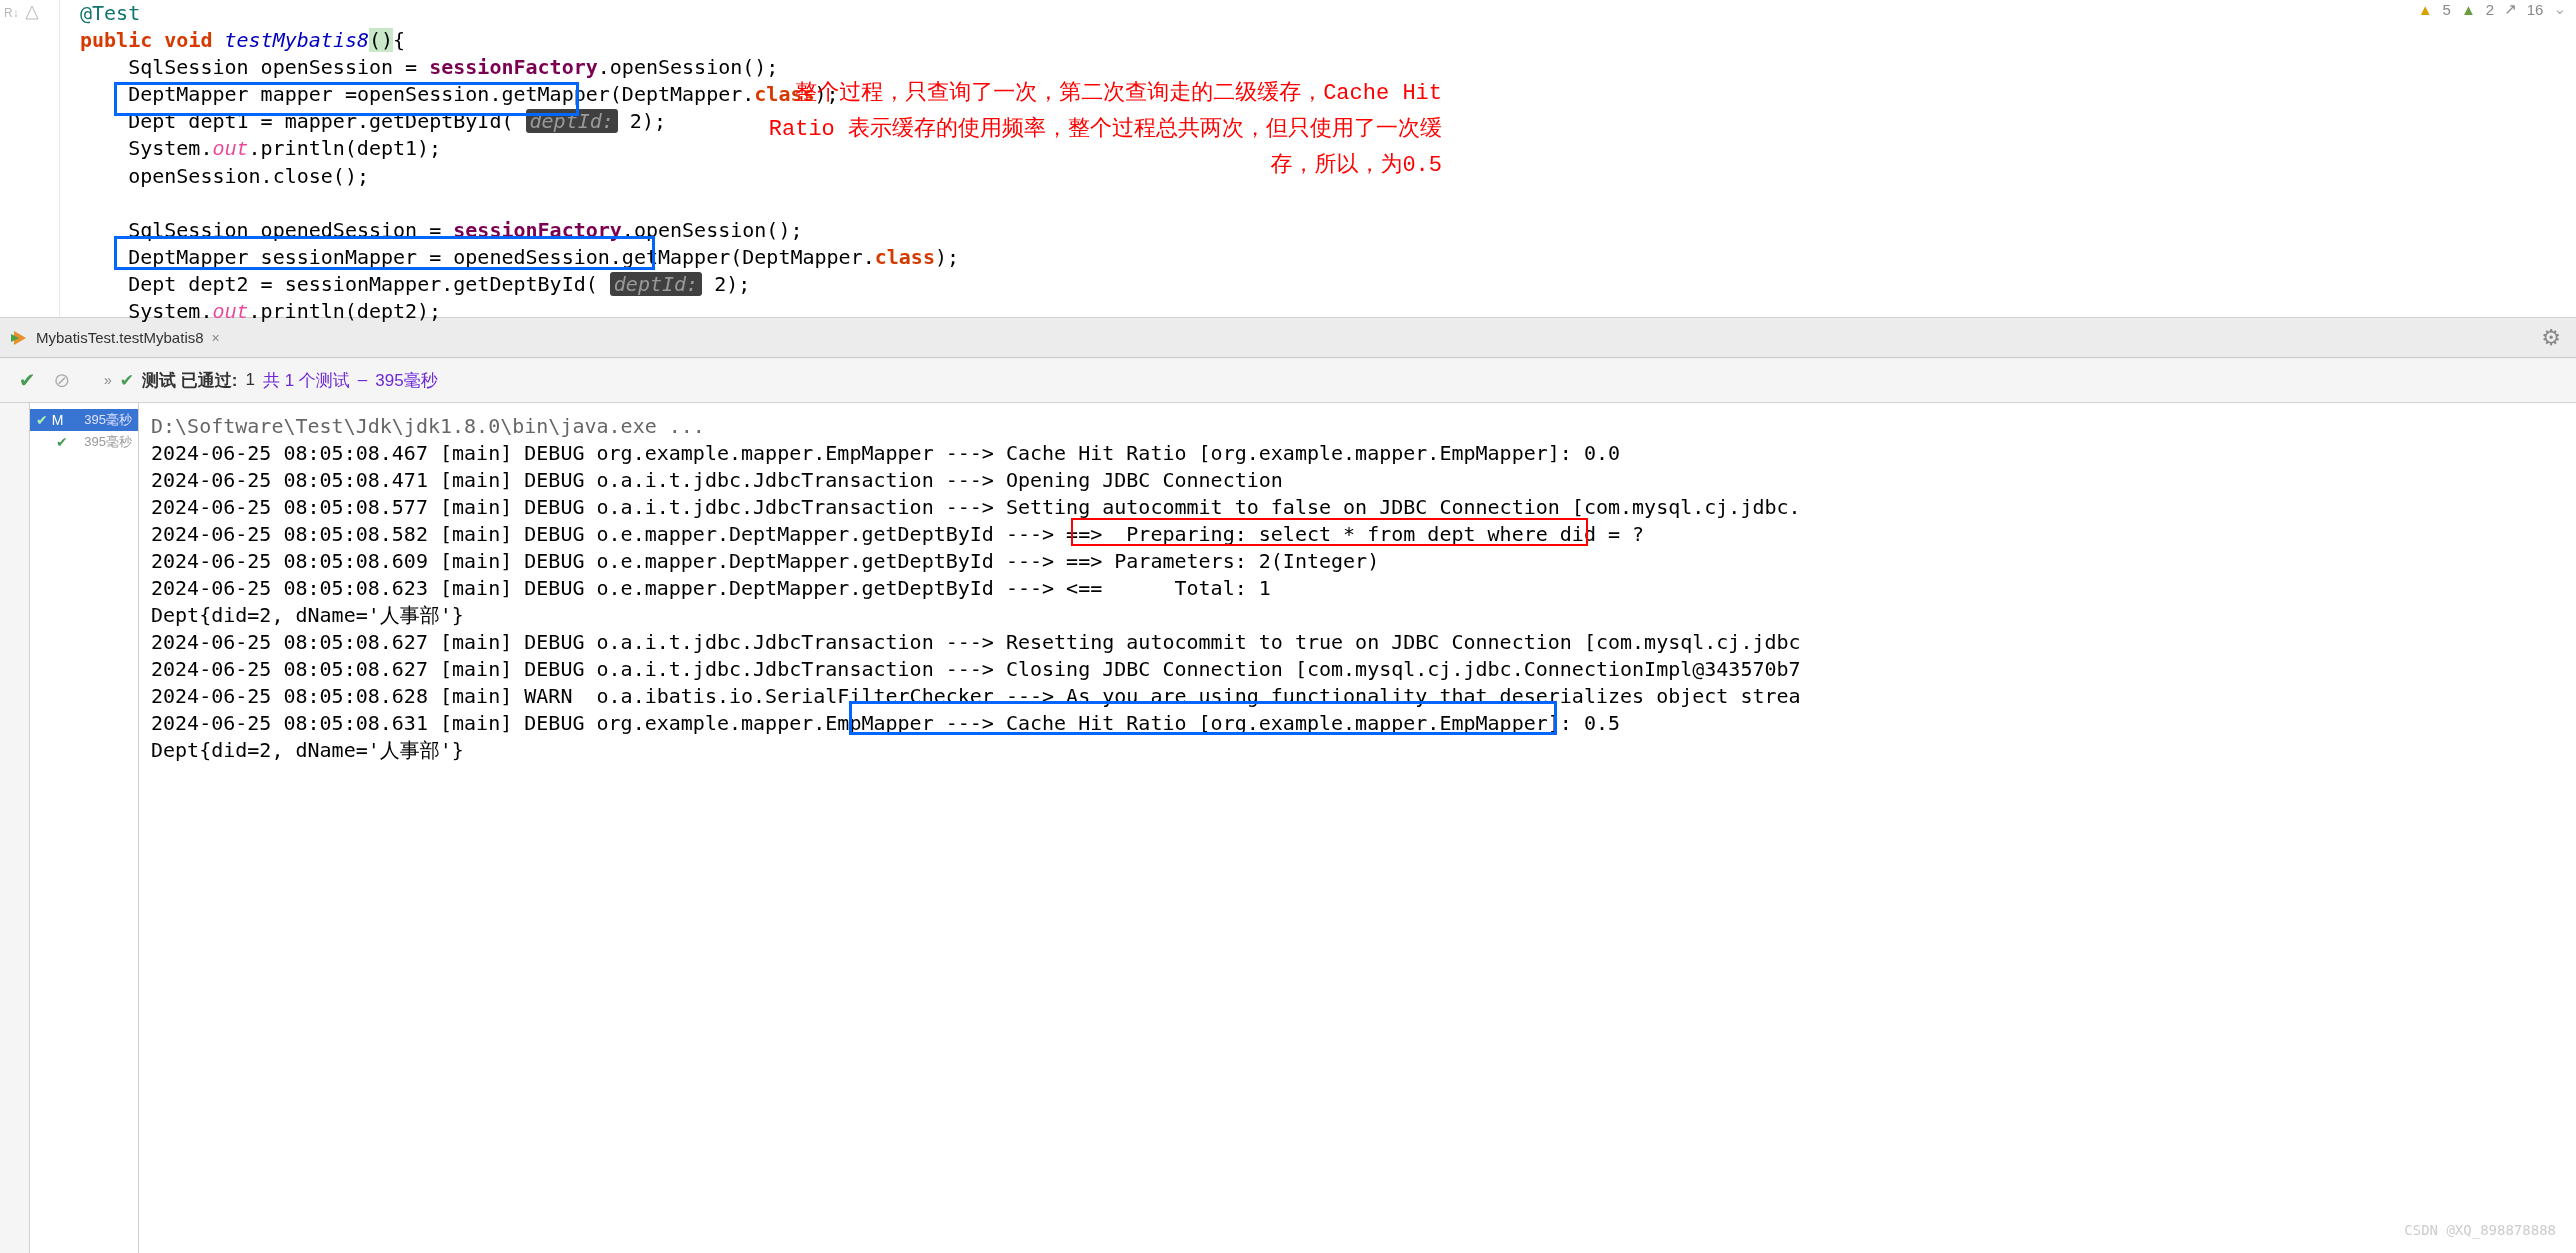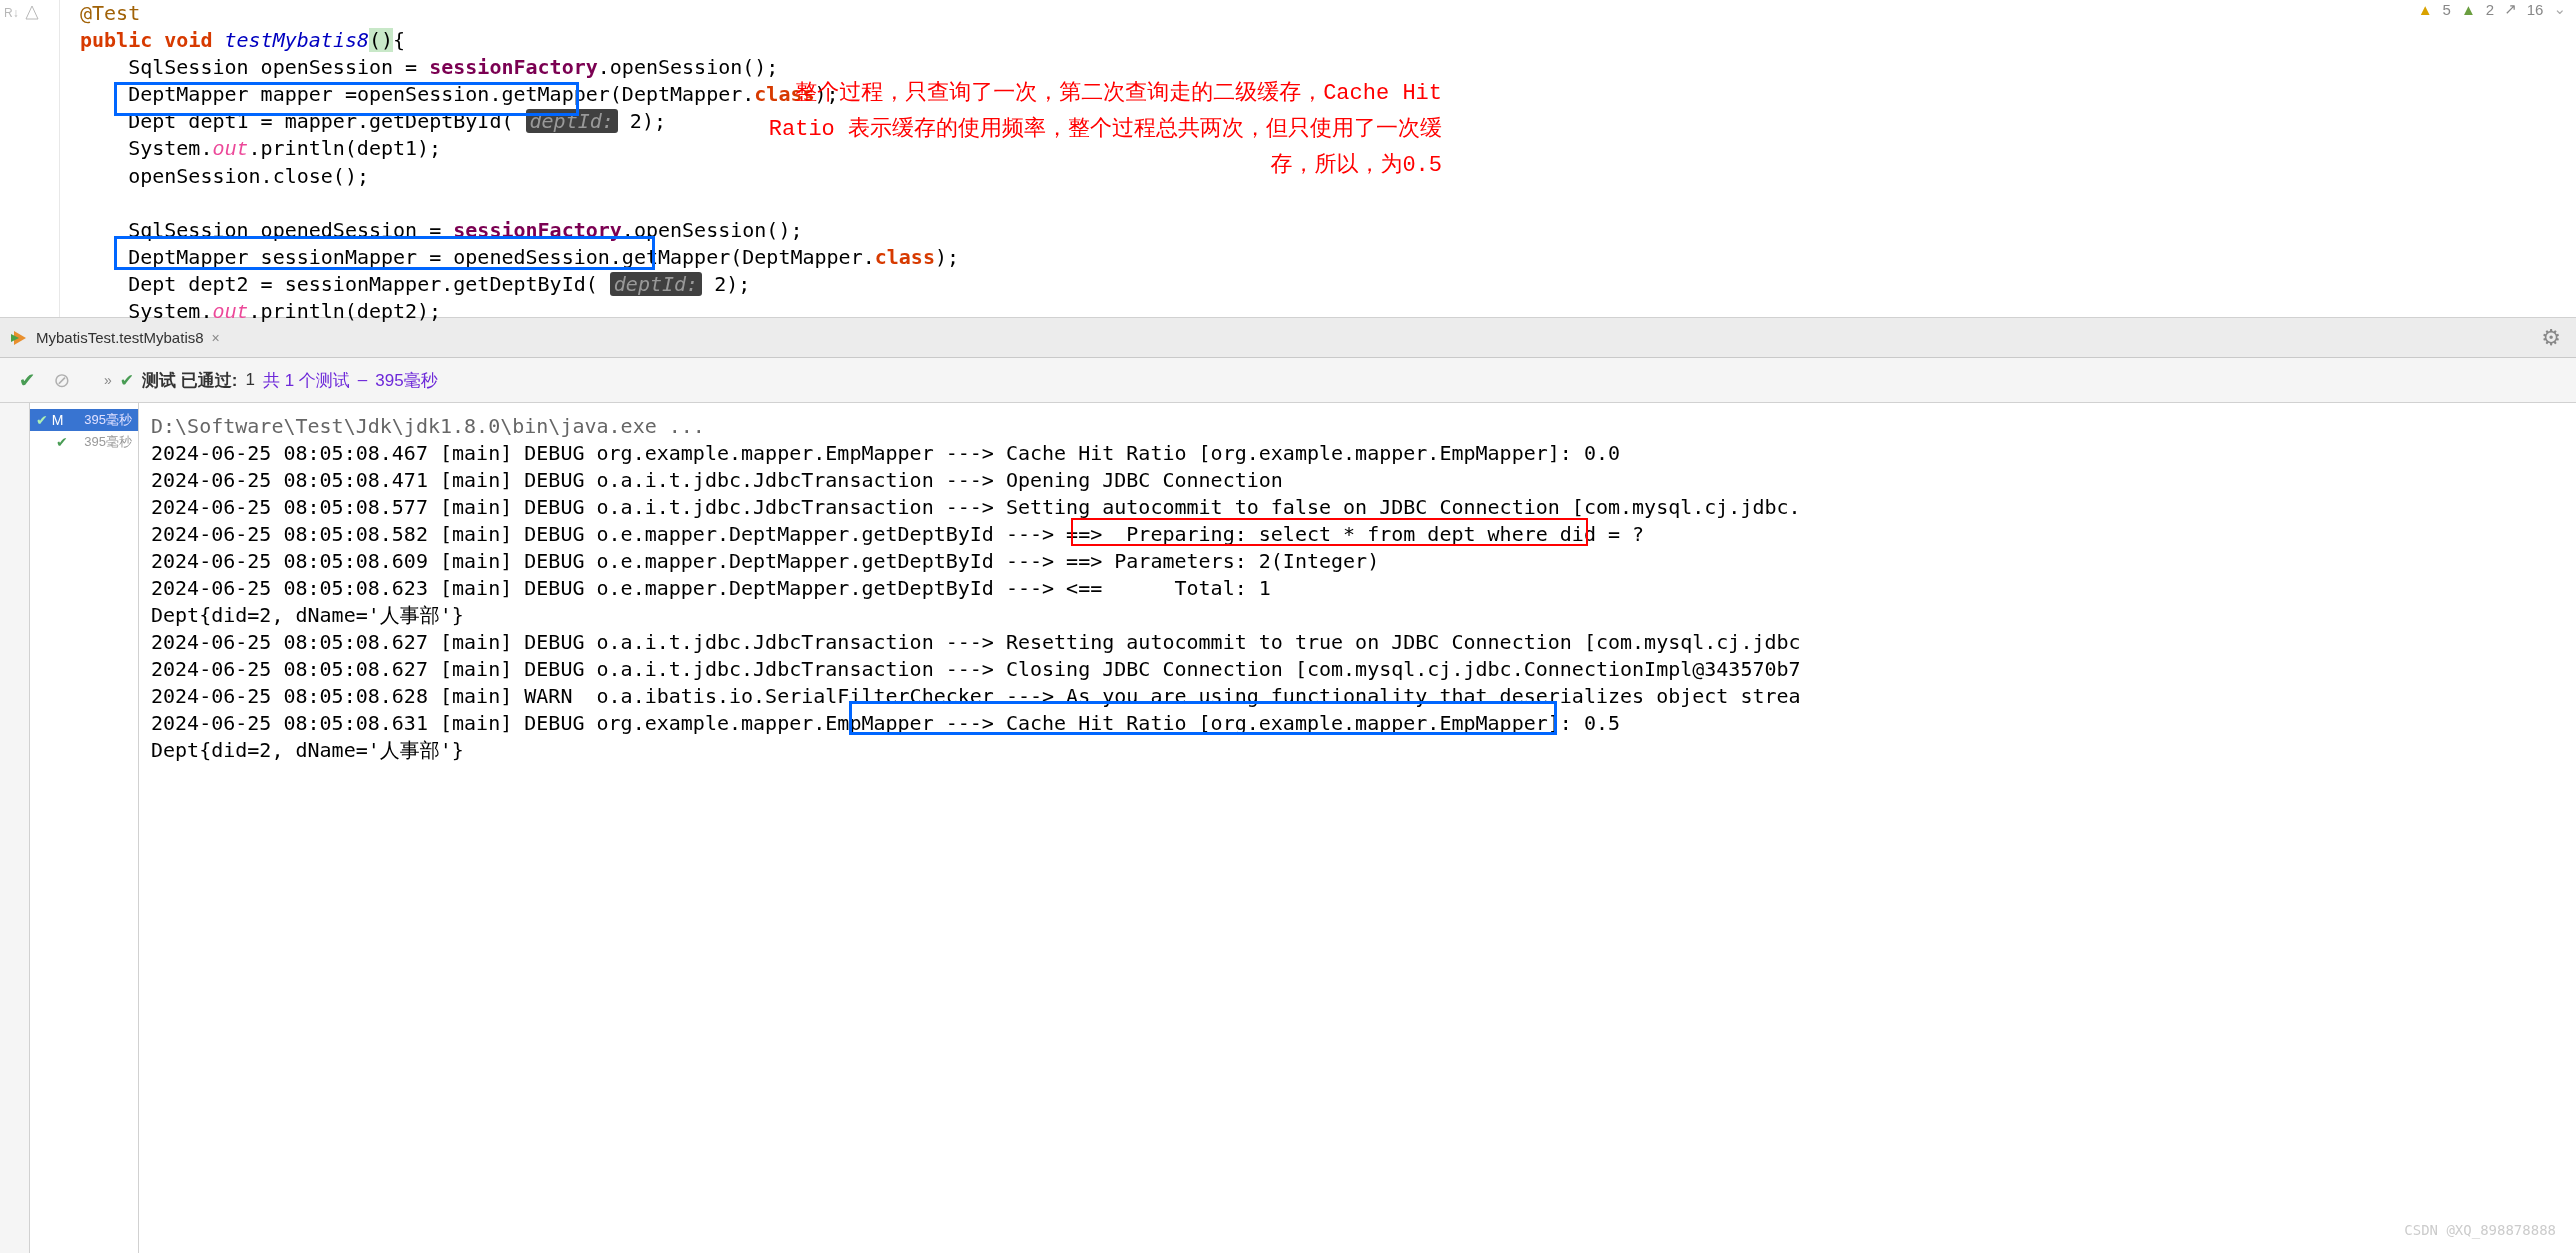--- a/index.html
+++ b/index.html
@@ -62,21 +62,21 @@
   </div>
   <div class="warnings-bar">
     <span class="warn-tri">▲</span>
       <span>5</span>
     <span class="warn-green">▲</span>
       <span>2</span>
     <span class="warn-up">↗</span>
       <span>16</span>
     <span style="color:#aaa">⌄</span>
   </div>
-  <div class="code-area"><span style="color:#a16207">@Test</span>
+  <div class="code-area"><span style="color:#0f766e">@Test</span>
 <span class="k-keyword">public</span> <span class="k-keyword">void</span> <span class="k-methoddef">testMybatis8</span><span class="hl-paren">()</span>{
 <span>    SqlSession openSession = </span><span class="k-field">sessionFactory</span><span>.openSession();</span>
 <span>    DeptMapper mapper =openSession.getMapper(DeptMapper.</span><span class="k-keyword">class</span><span>);</span>
 <span>    Dept dept1 = mapper.getDeptById( </span><span class="k-param-hint">deptId:</span><span> 2);</span>
 <span>    System.</span><span class="k-static">out</span><span>.println(dept1);</span>
 <span>    openSession.close();</span>
 
 <span>    SqlSession openedSession = </span><span class="k-field">sessionFactory</span><span>.openSession();</span>
 <span>    DeptMapper sessionMapper = openedSession.getMapper(DeptMapper.</span><span class="k-keyword">class</span><span>);</span>
 <span>    Dept dept2 = sessionMapper.getDeptById( </span><span class="k-param-hint">deptId:</span><span> 2);</span>

